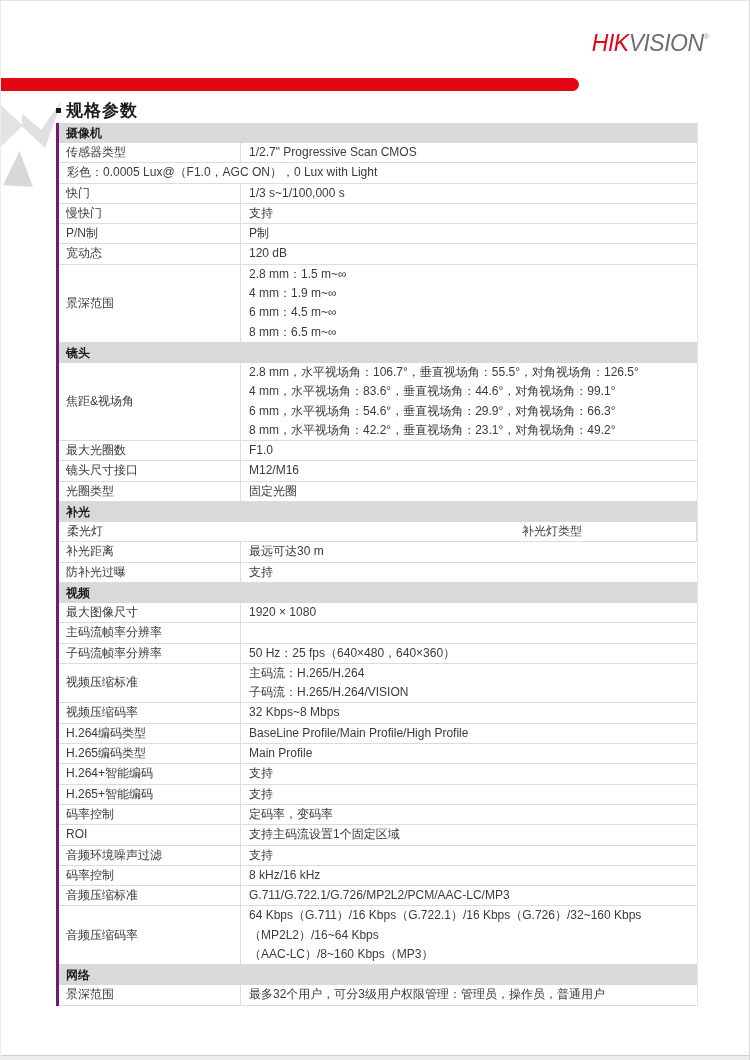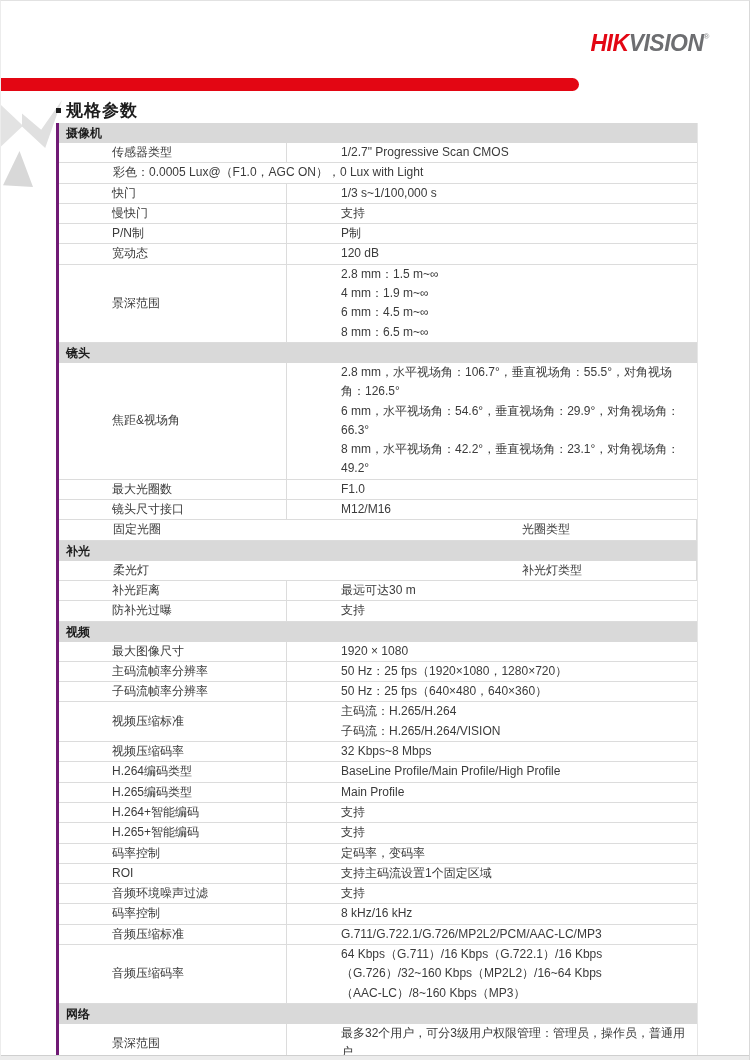--- a/index.html
+++ b/index.html
@@ -15,21 +15,21 @@
     background:#ffffff;
     box-sizing:border-box;
     border-top:1px solid #e2e2e2;
     border-right:1px solid #d9d9d9;
     border-left:1px solid #ececec;
     overflow:hidden;
   }
   
   .logo{
     position:absolute;top:31px;right:40px;
-    font-size:23px;font-weight:bold;font-style:italic;
+    font-size:23px;font-weight:normal;font-style:italic;
     letter-spacing:-0.5px;line-height:22px;
     white-space:nowrap;
   }
   .logo .hik{color:#e30613;}
   .logo .vision{color:#6d6e71;}
   .logo .reg{color:#9a9b9d;font-size:8px;font-style:normal;vertical-align:top;line-height:10px;}
   .red-bar{
     position:absolute;left:0;top:77px;
     width:578px;height:13px;
     background:#e30613;
@@ -69,21 +69,21 @@
     font-weight:bold;
     padding:3px 7px;
     line-height:14px;
     height:14px;
   }
   .spec-row{
     display:flex;
     border-bottom:1px solid #dcdcdc;
     background:#fff;
   }
-  .cell{box-sizing:border-box;margin-left:46px;}
+  .cell{box-sizing:border-box;}
   .cell.label{
     width:182px;
     padding:0 7px;
     display:flex;align-items:center;
     border-right:1px solid #dcdcdc;
     line-height:19.3px;
   }
   .cell.value{
     flex:1;
     padding:0 8px;
@@ -161,41 +161,42 @@
           <div class="vline">4 mm：1.9 m~∞</div>
           <div class="vline">6 mm：4.5 m~∞</div>
           <div class="vline">8 mm：6.5 m~∞</div>
         </div>
       </div>
       <div class="section-header">镜头</div>
       <div class="spec-row">
         <div class="cell label">焦距&amp;视场角</div>
         <div class="cell value">
           <div class="vline">2.8 mm，水平视场角：106.7°，垂直视场角：55.5°，对角视场角：126.5°</div>
+          <div class="vline">4 mm，水平视场角：83.6°，垂直视场角：44.6°，对角视场角：99.1°</div>
           <div class="vline">6 mm，水平视场角：54.6°，垂直视场角：29.9°，对角视场角：66.3°</div>
           <div class="vline">8 mm，水平视场角：42.2°，垂直视场角：23.1°，对角视场角：49.2°</div>
         </div>
       </div>
       <div class="spec-row">
         <div class="cell label">最大光圈数</div>
         <div class="cell value">
           <div class="vline">F1.0</div>
         </div>
       </div>
       <div class="spec-row">
         <div class="cell label">镜头尺寸接口</div>
         <div class="cell value">
           <div class="vline">M12/M16</div>
         </div>
       </div>
       <div class="spec-row">
+        <div class="cell label">光圈类型</div>
         <div class="cell value">
           <div class="vline">固定光圈</div>
         </div>
-        <div class="cell label">光圈类型</div>
       </div>
       <div class="section-header">补光</div>
       <div class="spec-row">
         <div class="cell value">
           <div class="vline">柔光灯</div>
         </div>
         <div class="cell label">补光灯类型</div>
       </div>
       <div class="spec-row">
         <div class="cell label">补光距离</div>
@@ -211,23 +212,20 @@
       </div>
       <div class="section-header">视频</div>
       <div class="spec-row">
         <div class="cell label">最大图像尺寸</div>
         <div class="cell value">
           <div class="vline">1920 × 1080</div>
         </div>
       </div>
       <div class="spec-row">
         <div class="cell label">主码流帧率分辨率</div>
-        <div class="cell value">
-          <div class="vline">50 Hz：25 fps（1920×1080，1280×720）</div>
-        </div>
       </div>
       <div class="spec-row">
         <div class="cell label">子码流帧率分辨率</div>
         <div class="cell value">
           <div class="vline">50 Hz：25 fps（640×480，640×360）</div>
         </div>
       </div>
       <div class="spec-row">
         <div class="cell label">视频压缩标准</div>
         <div class="cell value">

